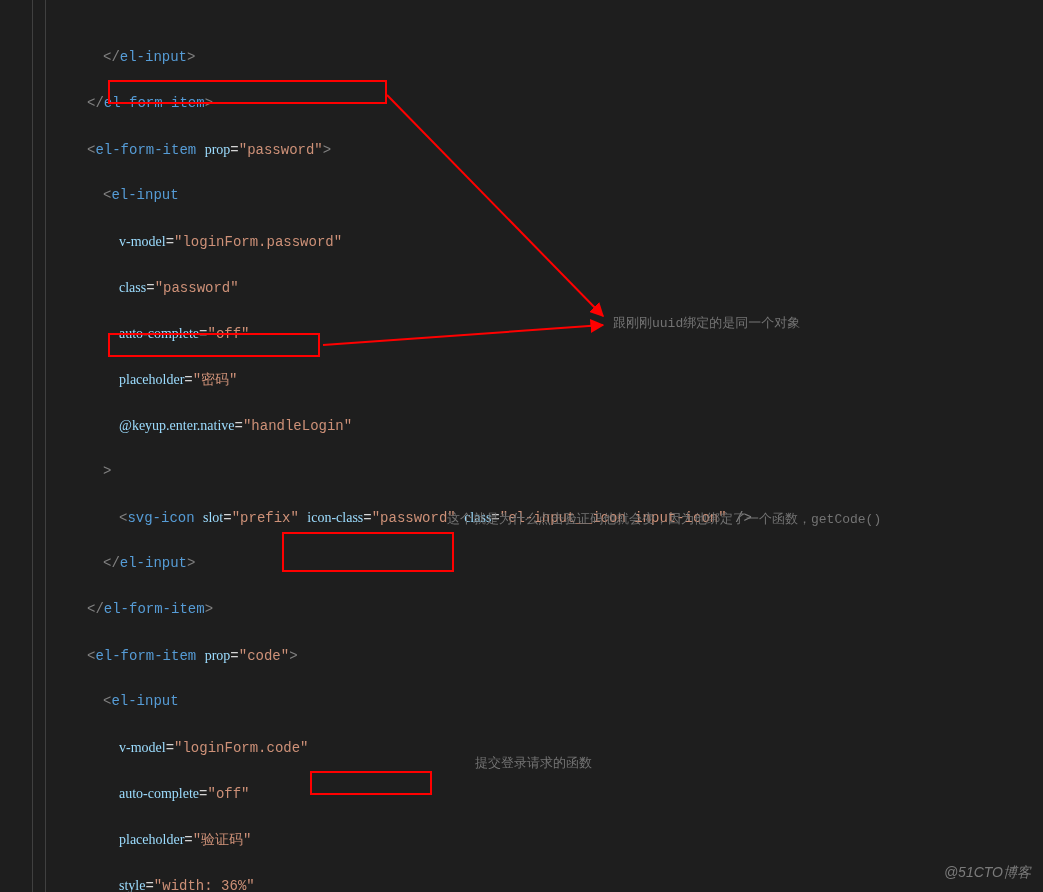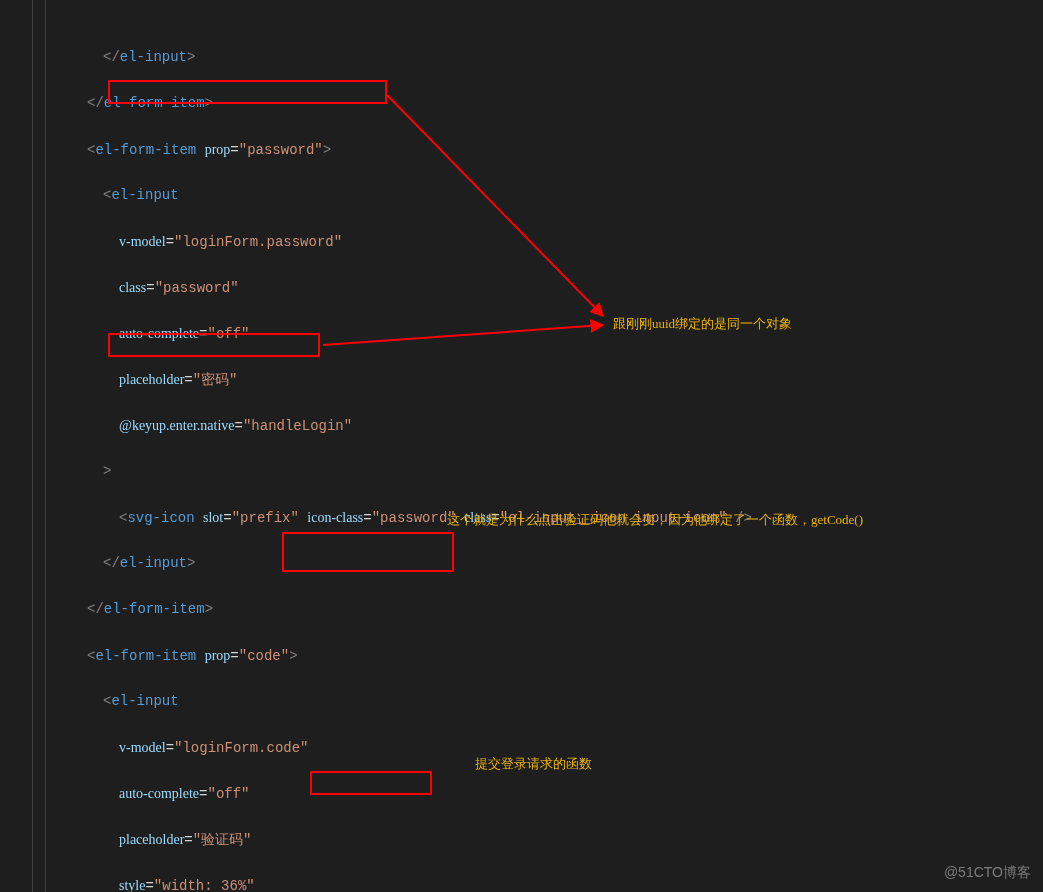--- a/index.html
+++ b/index.html
@@ -57,39 +57,40 @@
   .str { color: #ce9178; }    
   .eq { color: #d4d4d4; }
   
   .redbox {
     position: absolute;
     border: 2px solid #ff0000;
     pointer-events: none;
   }
   .ann {
     position: absolute;
-    color: #eab308;
+    color: #737373;
     font-size: 13px;
-    font-family: Liberation Serif, serif;
+    font-family: Liberation Mono, monospace;
     white-space: nowrap;
   }
   svg.arrow {
     position: absolute;
     top: 0; left: 0;
     pointer-events: none;
     overflow: visible;
   }
   .watermark {
     position: absolute;
     right: 12px;
     bottom: 8px;
     color: #9a9a9a;
     font-size: 14px;
     font-family: 'Microsoft YaHei',sans-serif;
     opacity: .75;
+    font-style: italic;
   }
 </style>
 </head>
 <body>
 
 <div class="editor">
   <div class="gutter">
     <div class="expand-line"></div>
     <div class="expand-line2"></div>
   </div>

